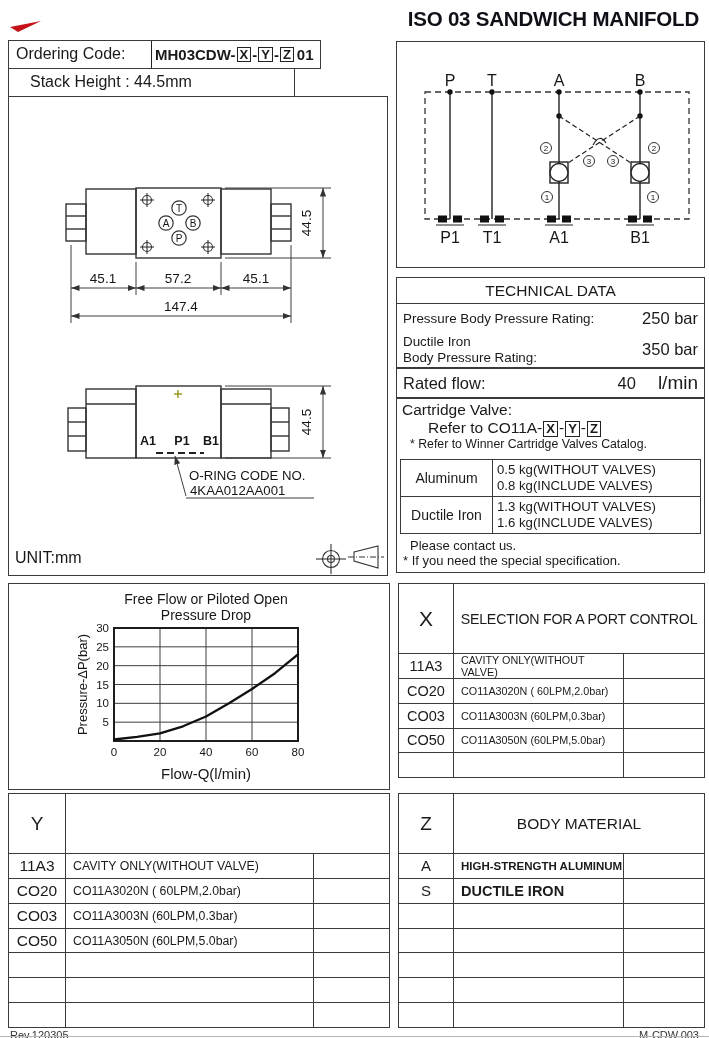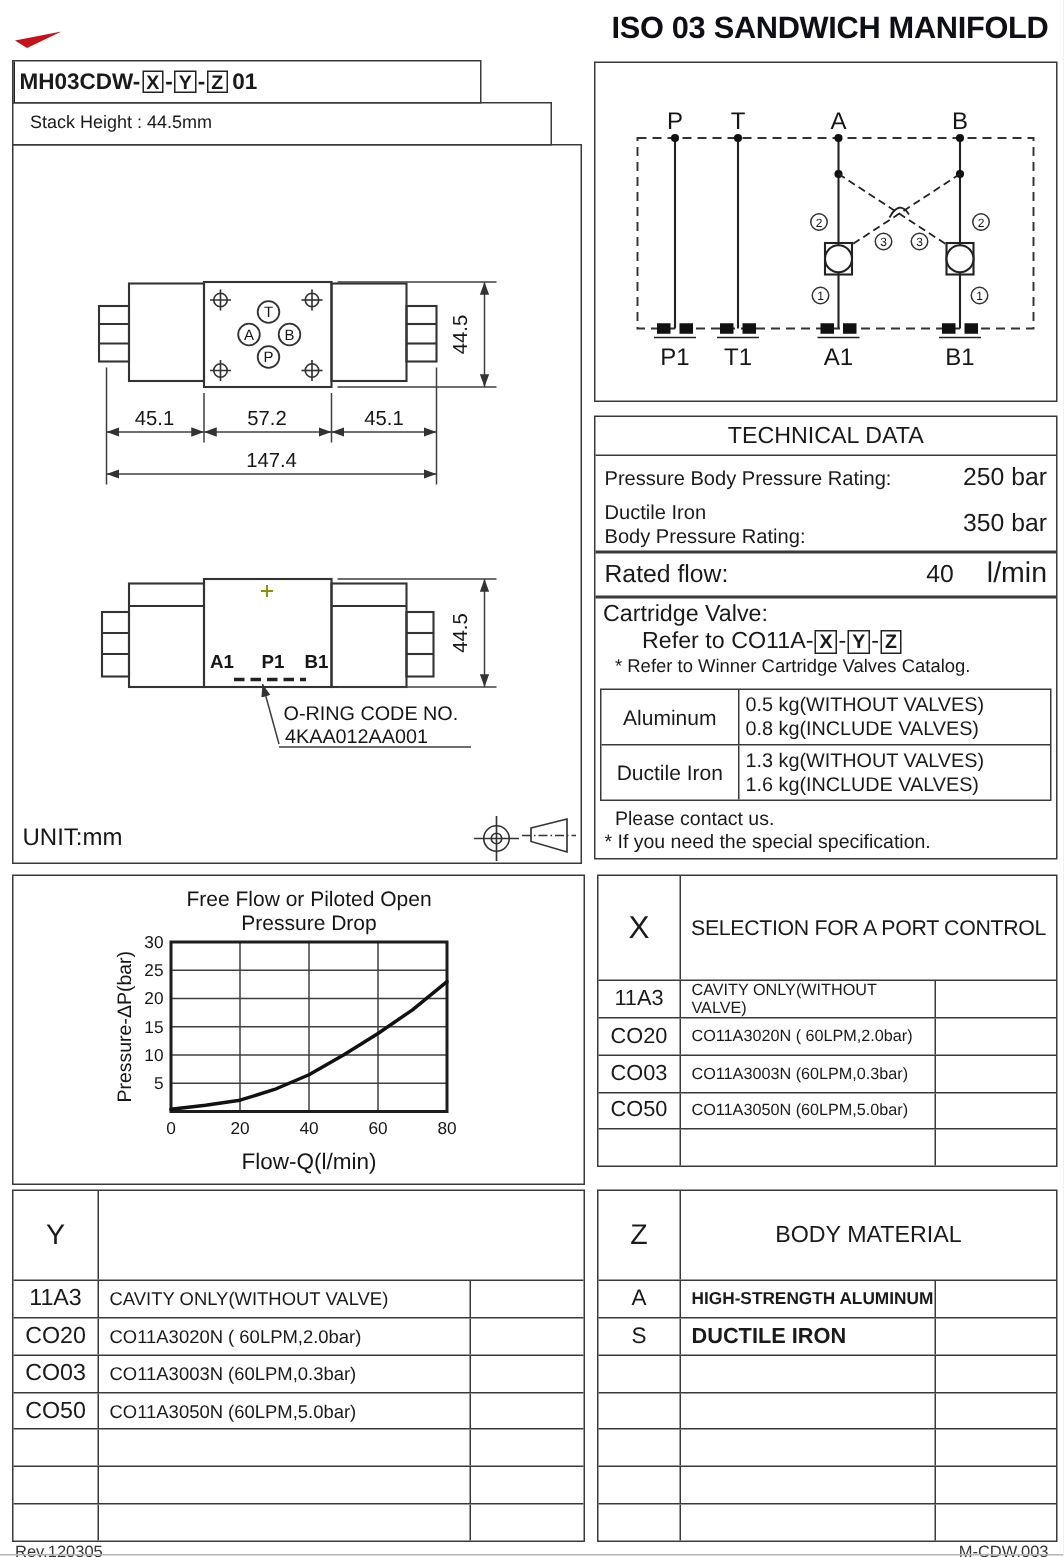--- a/index.html
+++ b/index.html
@@ -27,32 +27,33 @@
 
 <div id="page">
 
   <svg class="abs" style="left:10px;top:21px;" width="32" height="12" viewBox="0 0 32 12">
     <polygon points="0,6 31,0 8,11" fill="#c41218"></polygon>
   </svg>
 
   <div class="abs" style="top:7px;right:10px;font-size:20.5px;font-weight:bold;color:#0f0f18;letter-spacing:-0.2px;">ISO 03 SANDWICH MANIFOLD</div>
 
   <div class="abs box flex" style="left:8px;top:40px;width:313px;height:29px;">
+    <div style="width:142px;font-size:16px;line-height:25px;padding-left:7px;box-sizing:border-box;">Ordering Code:</div>
     <div style="flex:1;border-left:1.6px solid #222;display:flex;align-items:center;padding-left:3px;font-weight:bold;font-size:15px;">
       <span>MH03CDW-</span>
         <span class="codebox" style="font-size:13px;">X</span>
         <span>-</span>
         <span class="codebox" style="font-size:13px;">Y</span>
         <span>-</span>
         <span class="codebox" style="font-size:13px;">Z</span>
         <span style="margin-left:2px;">01</span>
     </div>
   </div>
 
-  <div class="abs box" style="left:8px;top:68px;width:360px;height:29px;font-size:12px;line-height:25px;padding-left:11px;">Stack Height : 44.5mm</div>
+  <div class="abs box" style="left:8px;top:68px;width:287px;height:29px;font-size:16px;line-height:25px;padding-left:21px;">Stack Height : 44.5mm</div>
 
   <div class="abs box" style="left:8px;top:96px;width:380px;height:480px;">
     <svg width="377" height="477" viewBox="0 0 377 477">
       <defs>
         <marker id="arr" markerWidth="10" markerHeight="8" refX="8.5" refY="3.5" orient="auto-start-reverse" markerUnits="userSpaceOnUse">
           <path d="M0,0.4 L8.5,3.5 L0,6.6 z" fill="#333"></path>
         </marker>
       </defs>
 
       <g>

